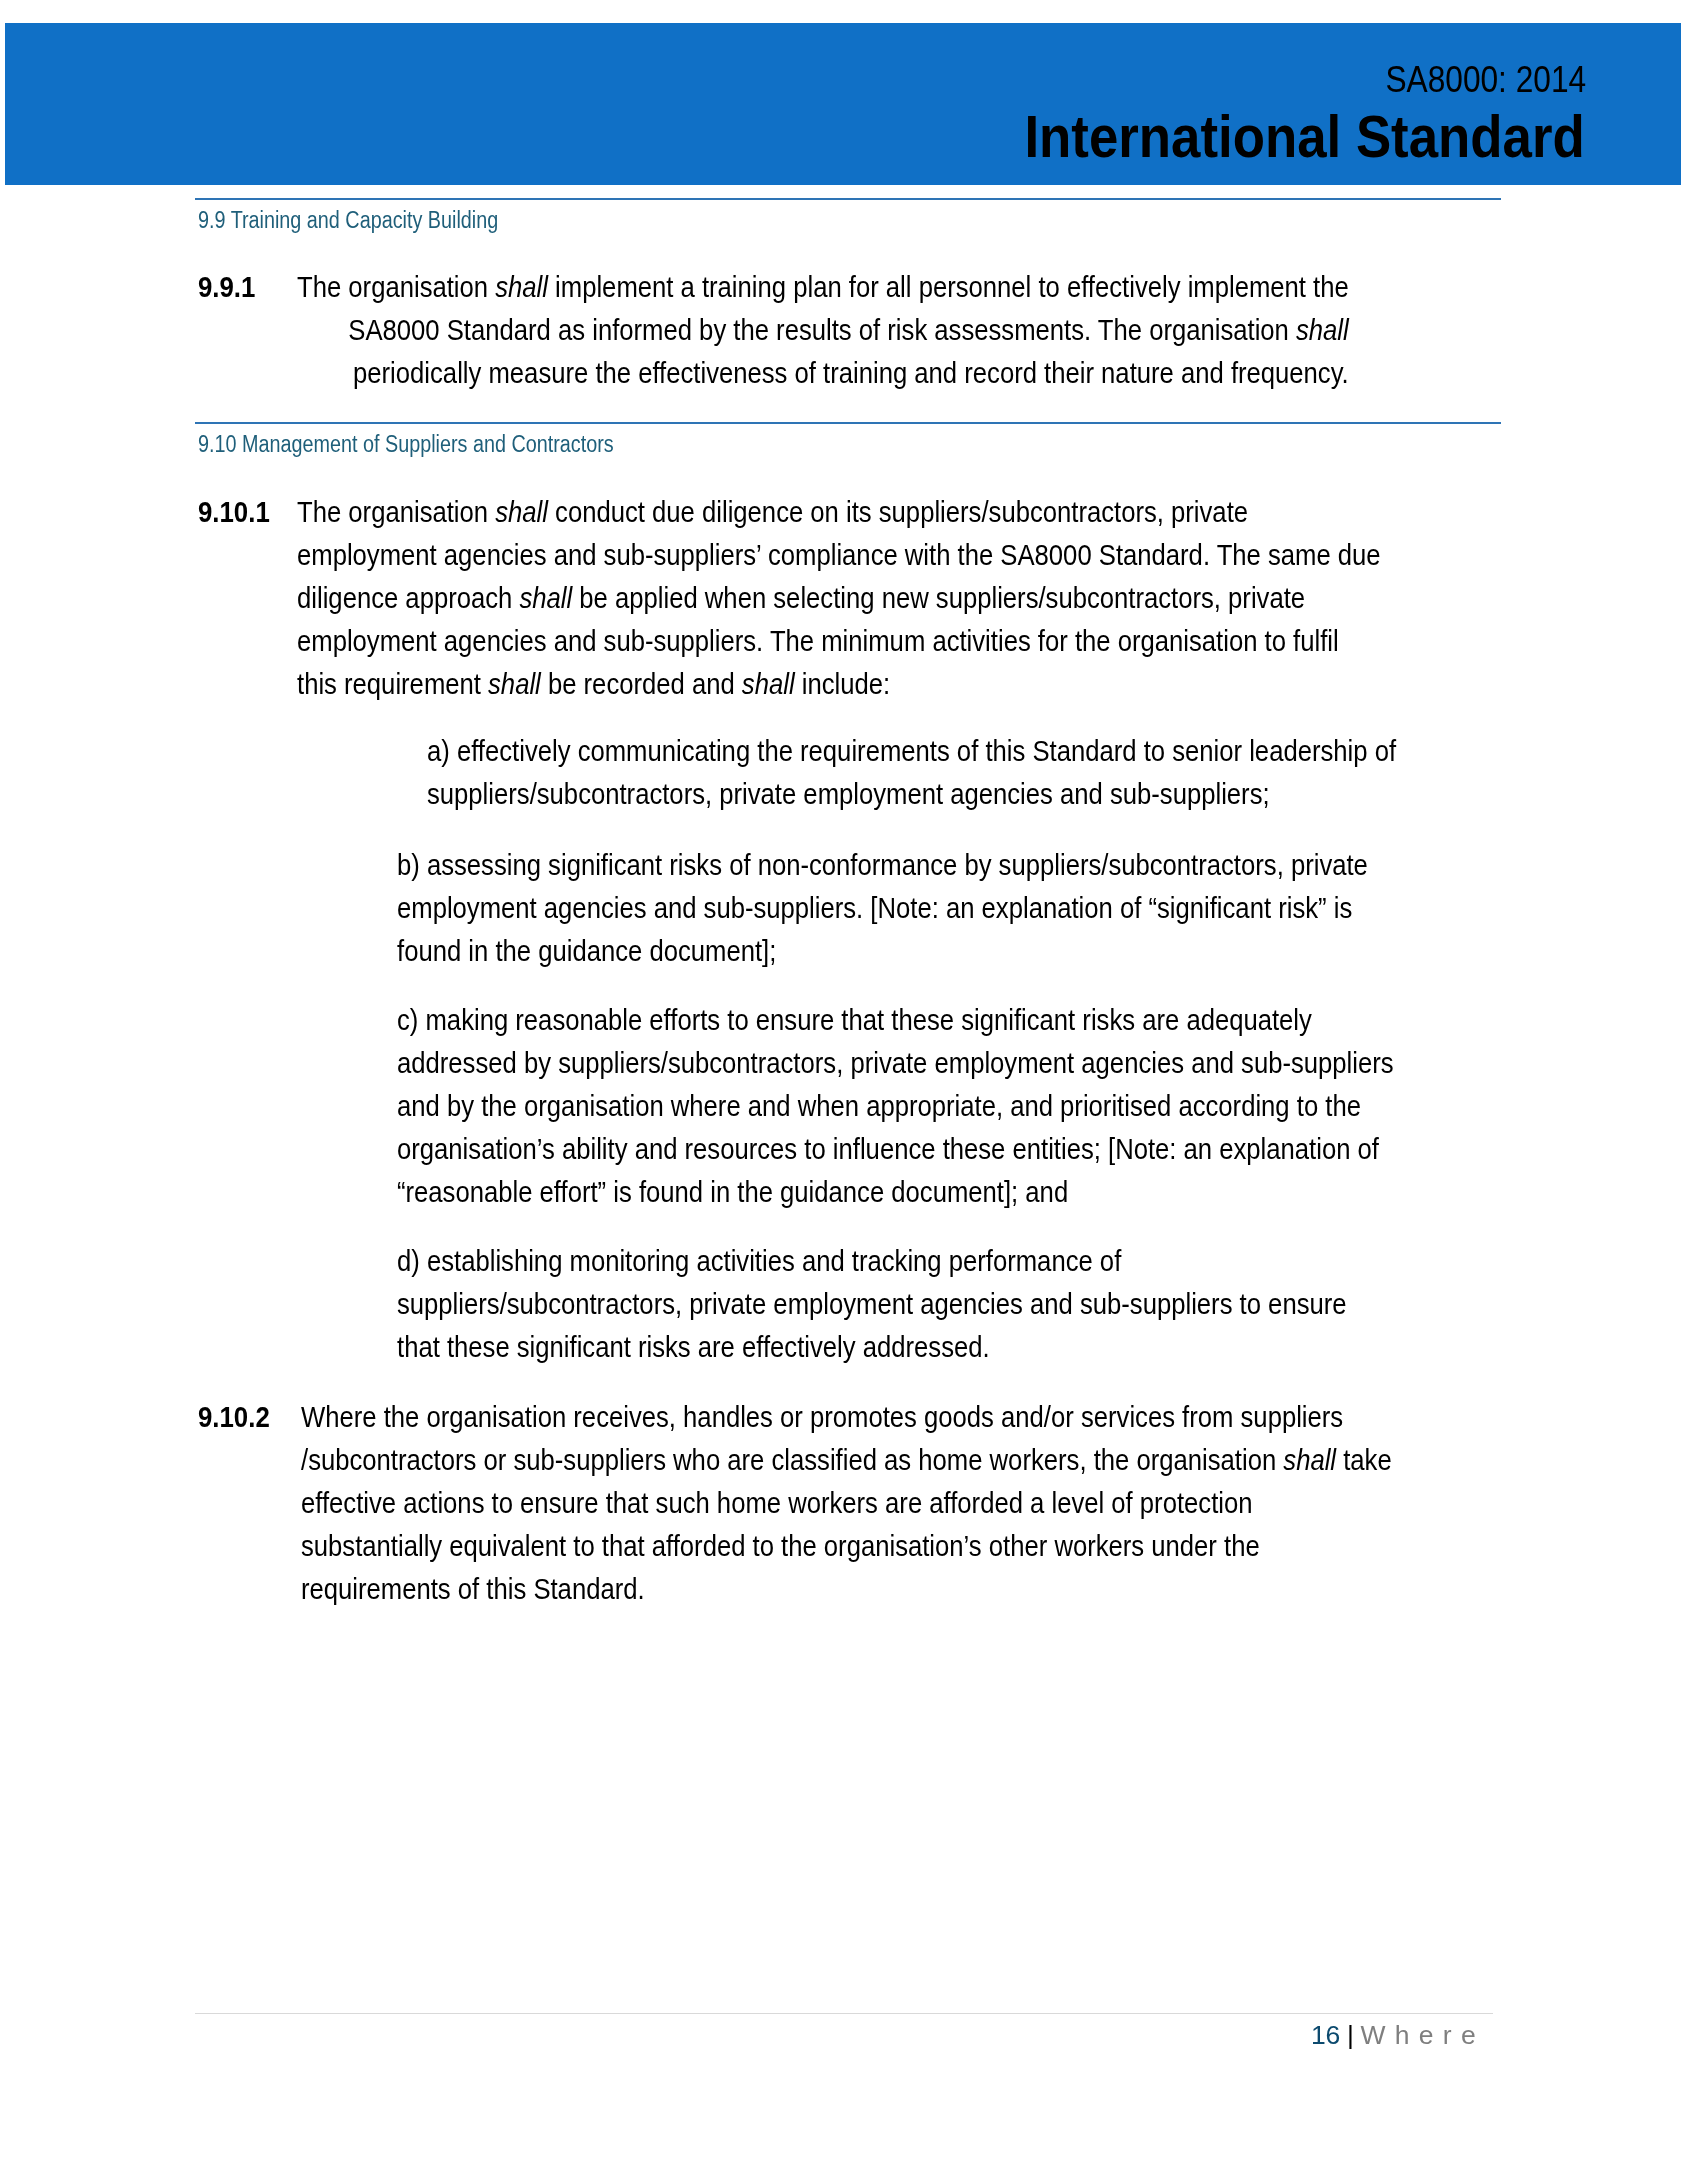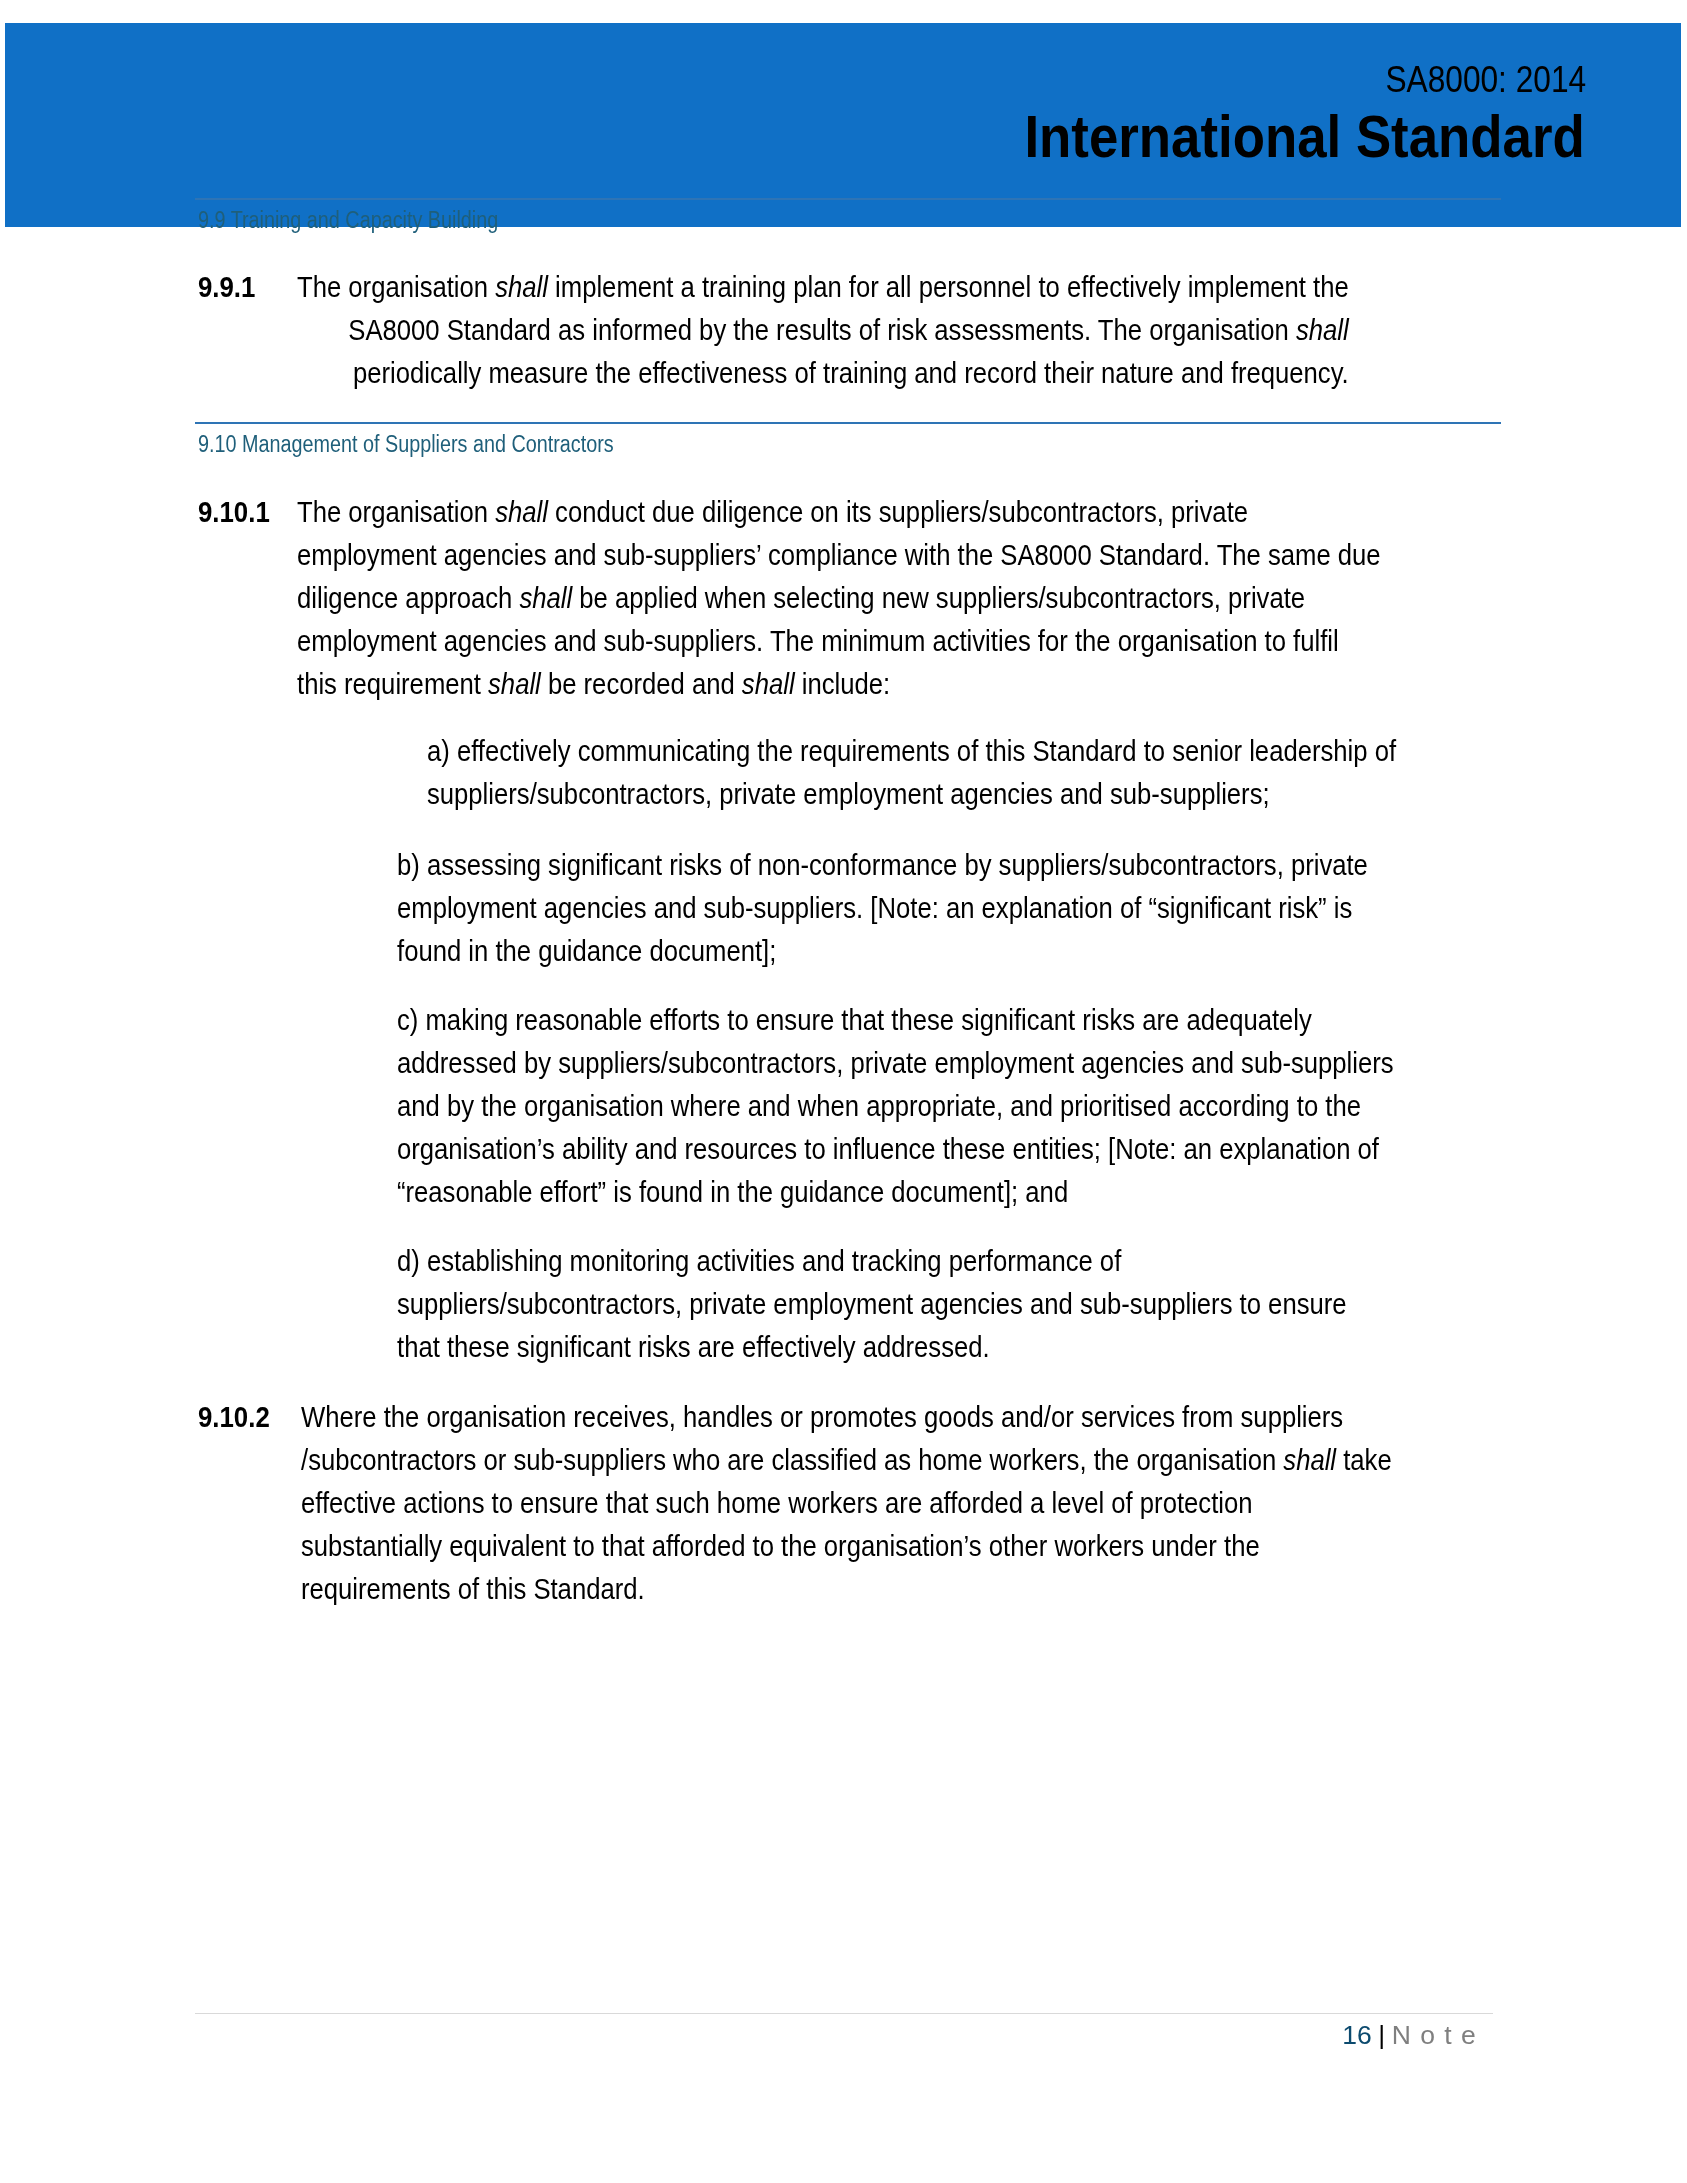--- a/index.html
+++ b/index.html
@@ -1,18 +1,18 @@
 <!DOCTYPE html>
 <html style="font-size:10.6px"><head>
 <meta charset="utf-8">
 <style>
   html, body { margin: 0; padding: 0; background: #ffffff; }
   body { width: 1687px; height: 2183px; position: relative; overflow: hidden;
          font-family: "Liberation Sans", sans-serif; color: #000; }
-  .band { position: absolute; left: 5.3px; top: 23px; width: 1676px; height: 204px; background: #1070c6; }
+  .band { position: absolute; left: 5.3px; top: 23px; width: 1676px; height: 162px; background: #1070c6; }
   .band-sub { position: absolute; right: 95px; top: 37px; font-size: 36px; line-height: 40px;
               white-space: nowrap; transform: scaleX(0.88); transform-origin: right center;
               font-family: "Liberation Sans", sans-serif; color: #000; }
   .band-title { position: absolute; right: 97px; top: 81px; font-size: 60px; line-height: 66px; font-weight: bold;
                 white-space: nowrap; transform: scaleX(0.88); transform-origin: right center; color: #000; }
   .rule { position: absolute; left: 195px; width: 1306px; height: 2px; background: #2e74b5; }
   .sec-head { position: absolute; left: 198px; font-size: 23px; line-height: 26.5px; color: #1f5f7a;
               white-space: nowrap; transform: scaleX(0.86); transform-origin: left center; }
   .clause-num { position: absolute; left: 198px; font-size: 30px; line-height: 43px; font-weight: bold;
                 white-space: nowrap; transform: scaleX(0.86); transform-origin: left center; }
@@ -83,15 +83,15 @@
 <div class="block" style="left:301px; top:1395px;">
     <span class="line"><span style="white-space: pre;">Where the organisation receives, handles or promotes goods and/or services from suppliers</span></span>
     <span class="line"><span style="white-space: pre;">/subcontractors or sub-suppliers who are classified as home workers, the organisation </span><span class="it" style="white-space: pre;">shall</span><span style="white-space: pre;"> take</span></span>
     <span class="line"><span style="white-space: pre;">effective actions to ensure that such home workers are afforded a level of protection</span></span>
     <span class="line"><span style="white-space: pre;">substantially equivalent to that afforded to the organisation’s other workers under the</span></span>
     <span class="line"><span style="white-space: pre;">requirements of this Standard.</span></span>
   </div>
 
 <div class="footer-rule"></div>
 <div class="footer">
-  <span class="pnum">16</span><span class="sep">|</span><span class="plabel">Note</span>
+  <span class="pnum">16</span><span class="sep">|</span><span class="plabel">Where</span>
 </div>
 
 
 </body></html>

